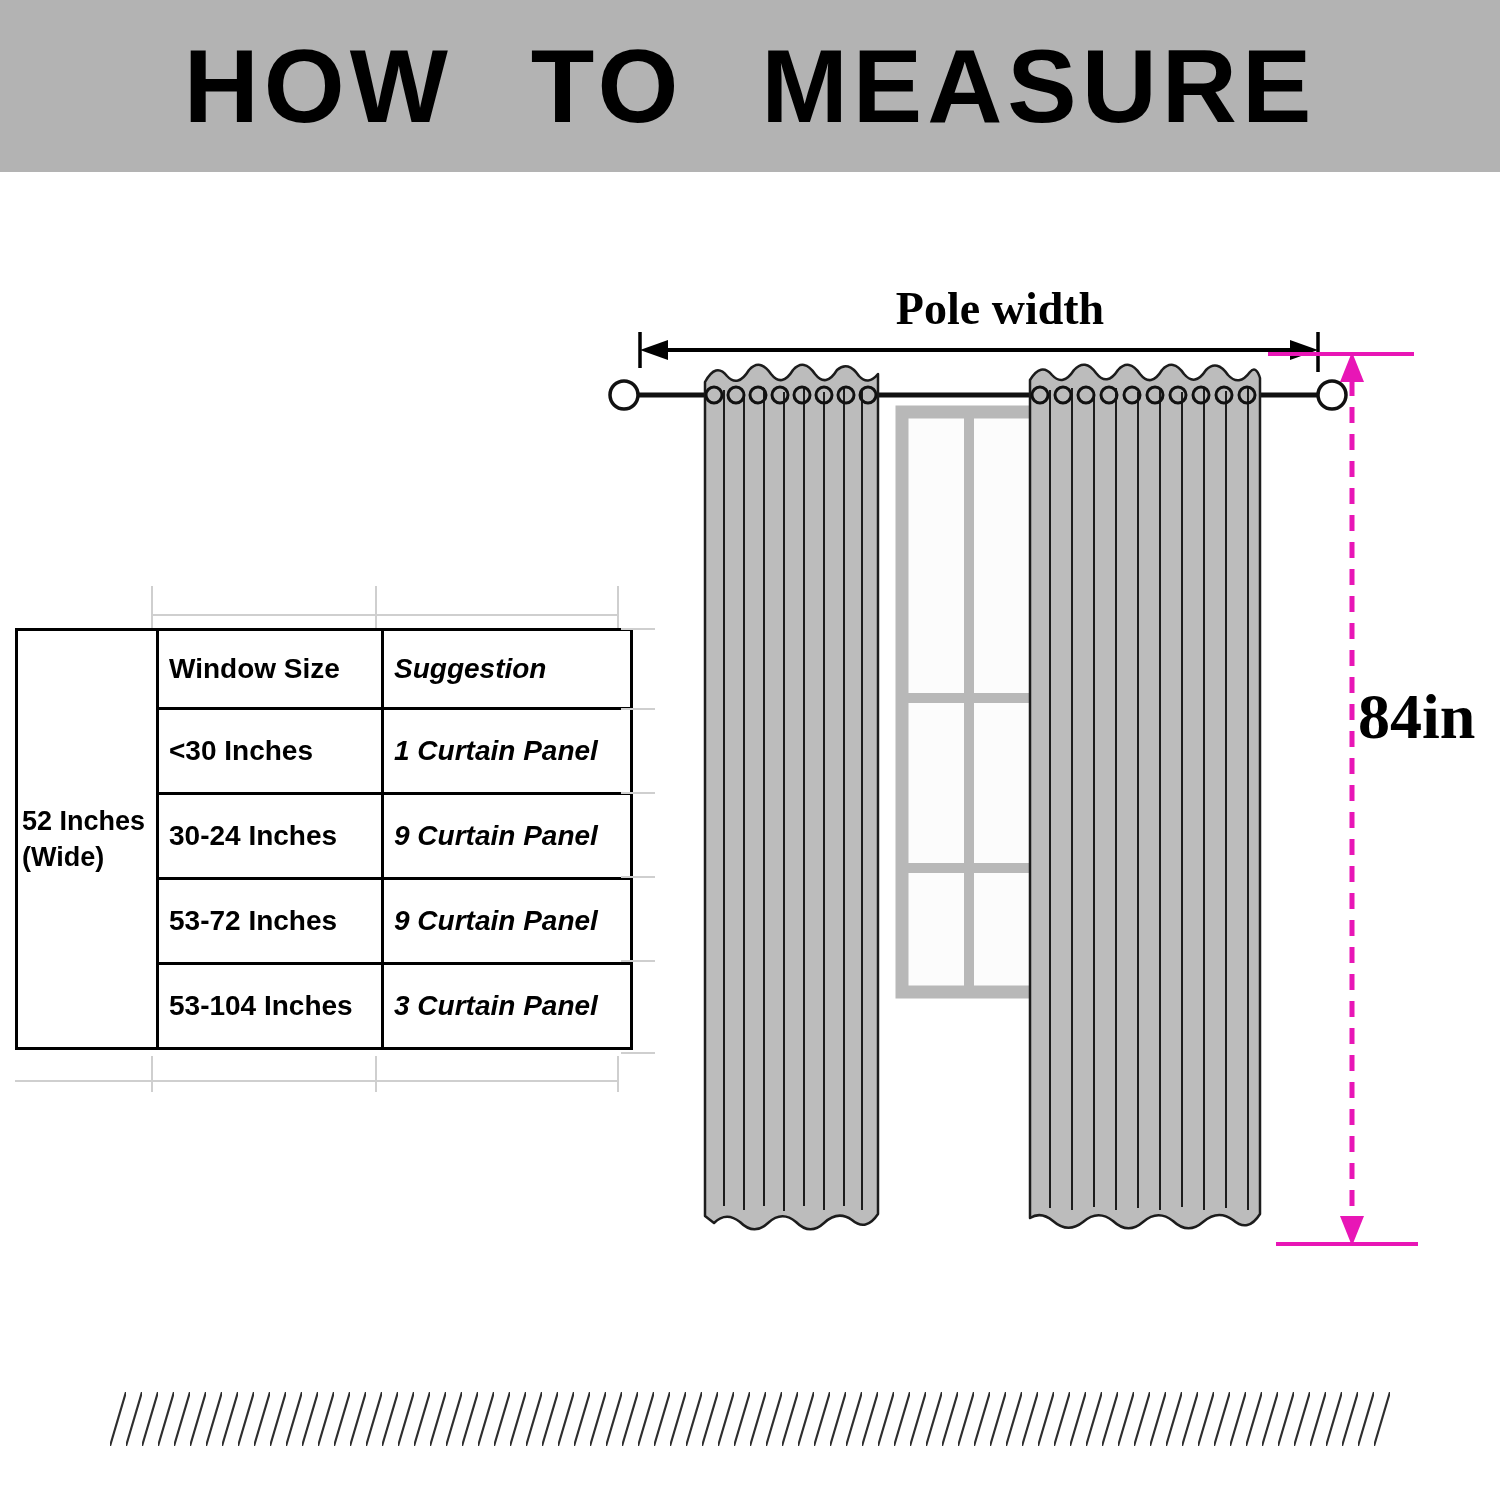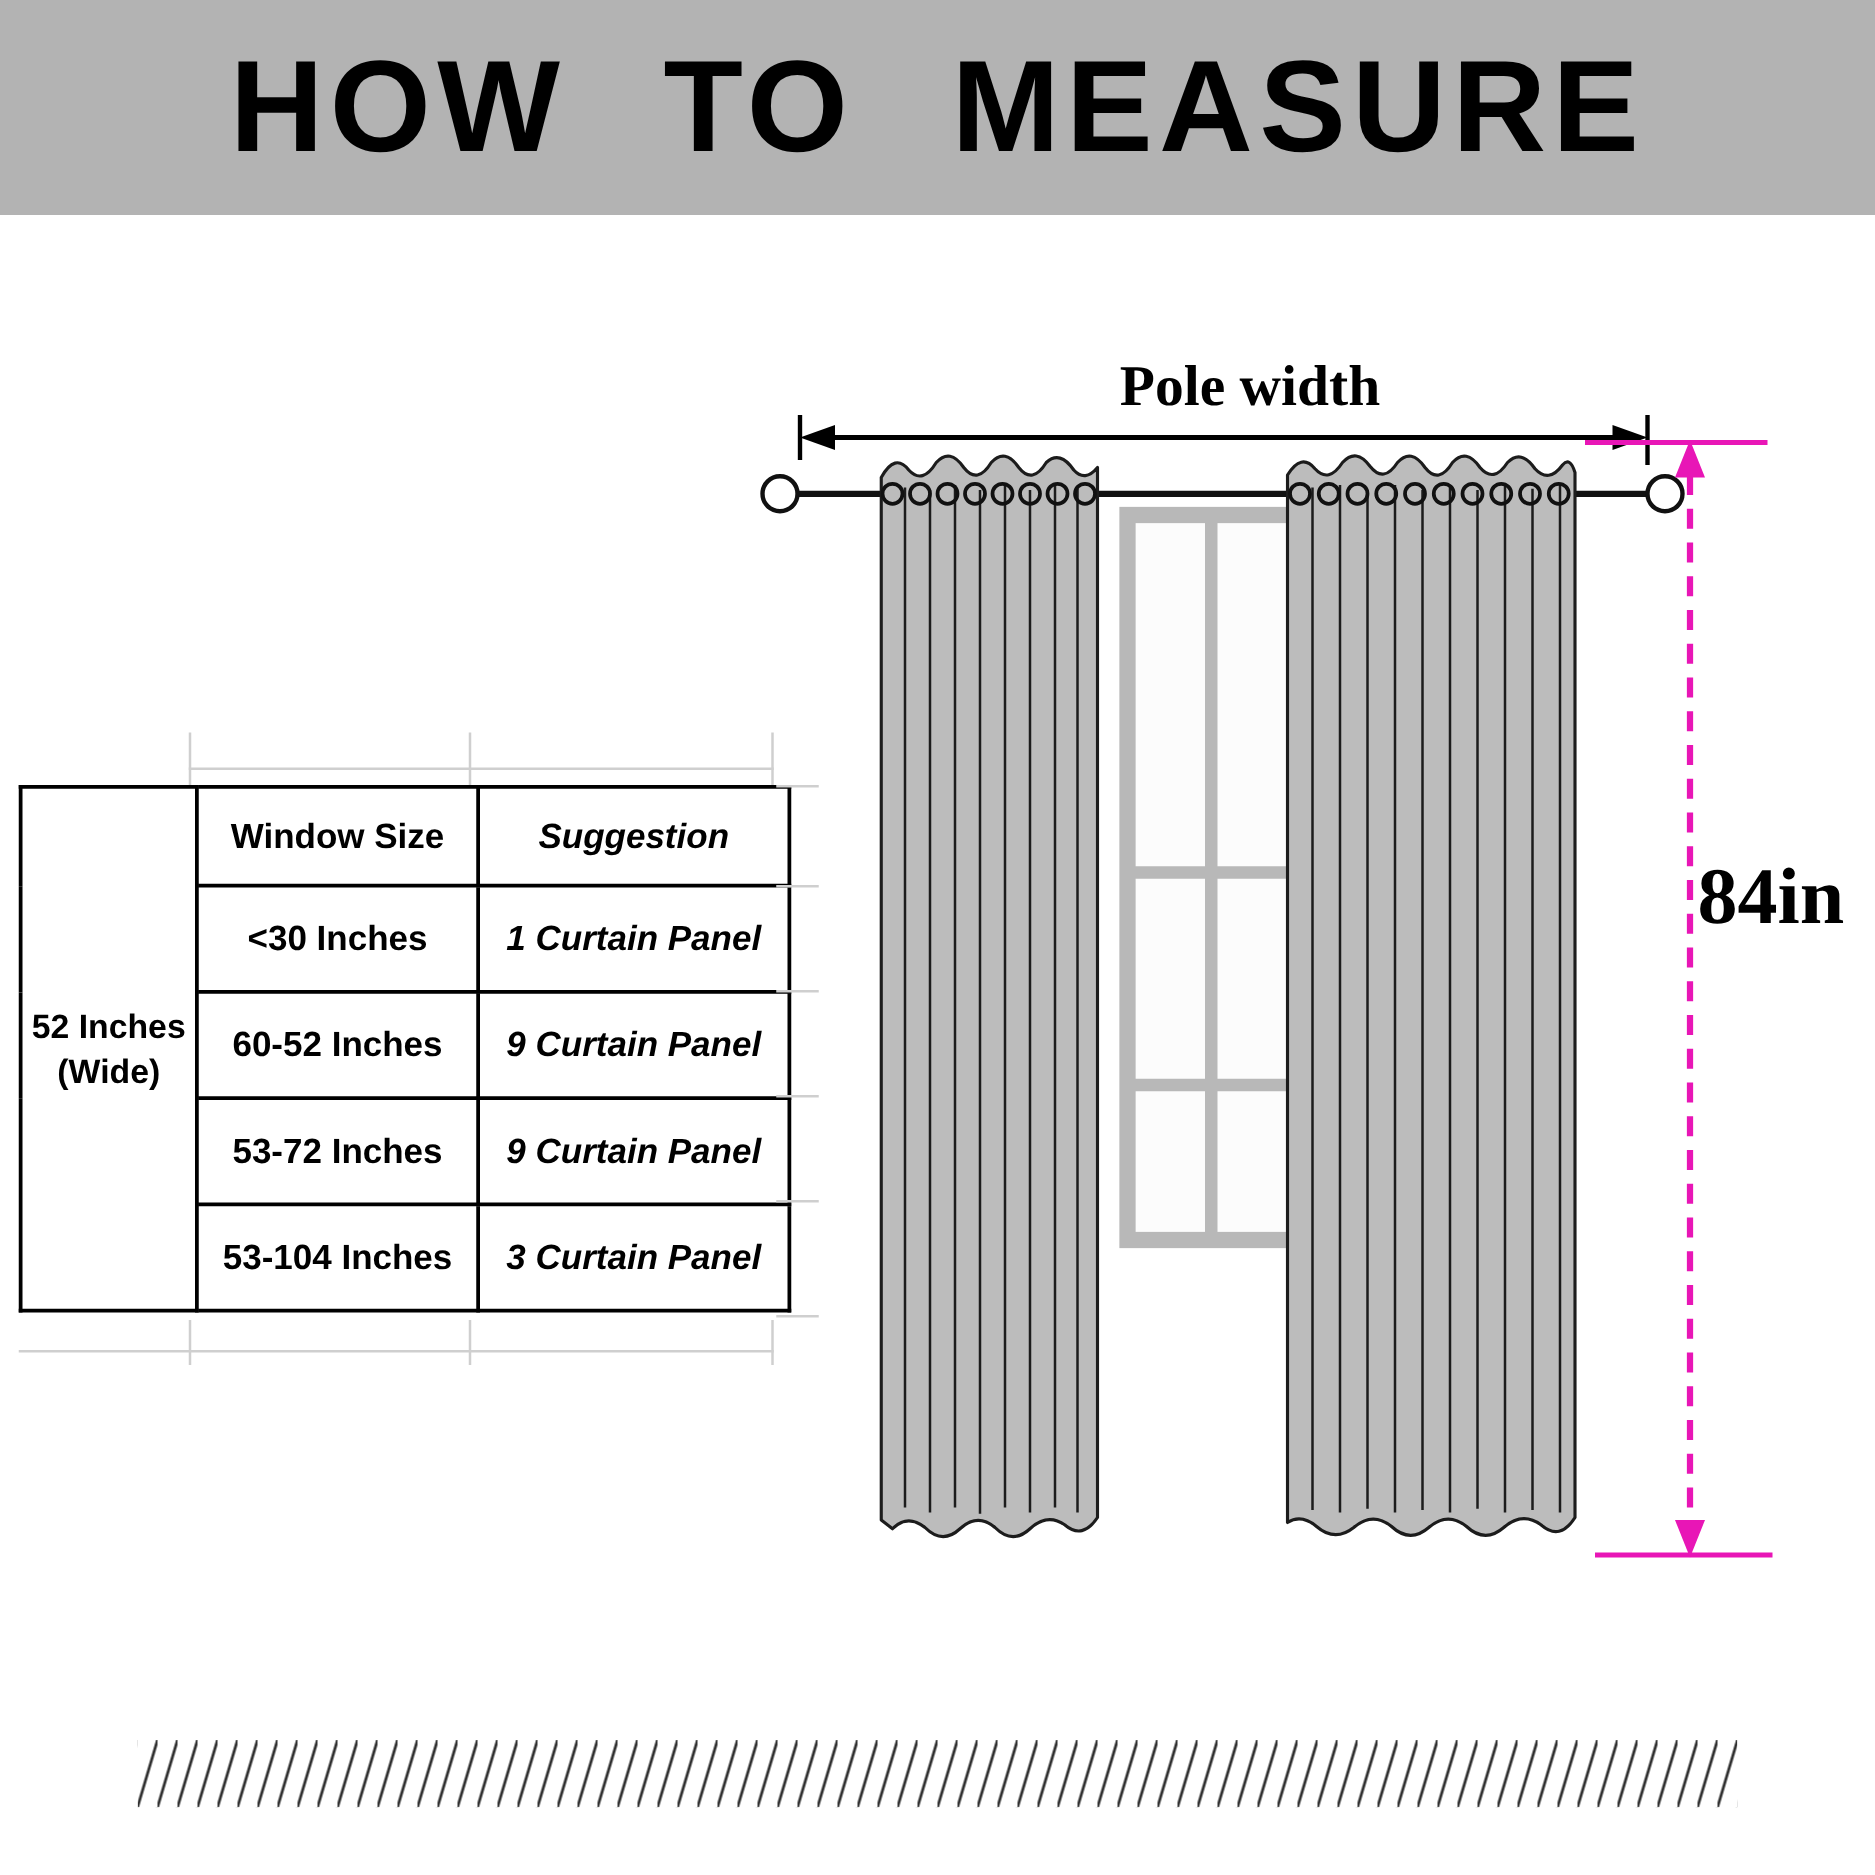--- a/index.html
+++ b/index.html
@@ -7,21 +7,21 @@
   .page{position:relative;width:1500px;height:1500px;overflow:hidden;background:#fff;}
 
   .header{position:absolute;left:0;top:0;width:1500px;height:172px;background:var(--header_bg,#b3b3b3);
           display:flex;align-items:center;justify-content:center;}
   .header h1{margin:0;font-size:104px;font-weight:800;letter-spacing:5px;word-spacing:44px;color:#000;
              font-family:"Liberation Sans",sans-serif;}
 
   .table-zone{position:absolute;left:15px;top:628px;}
   table.size-table{border-collapse:collapse;background:#fff;}
   .size-table td{border:3px solid #000;font-weight:bold;font-size:28px;color:#000;
-                 padding:0 10px;vertical-align:middle;font-family:"Liberation Sans",sans-serif;text-align:center;}
+                 padding:0 10px;vertical-align:middle;font-family:"Liberation Sans",sans-serif;}
   td.col-side{width:130px;padding:0 4px;font-size:27px;line-height:1.35;}
   td.col-size{width:202px;}
   td.col-sug{width:226px;font-style:italic;}
   tr.hdr td{height:76px;}
   tr.row td{height:82px;}
   .stub{position:absolute;background:#cfcfcf;}
 
   .diagram-svg{position:absolute;left:600px;top:270px;}
   .floor-svg{position:absolute;left:110px;top:1392px;}
 
@@ -68,21 +68,21 @@
           <tr class="hdr">
         <td class="col-side" rowspan="5">52 Inches (Wide)</td>
         <td class="col-size">Window Size</td>
         <td class="col-sug">Suggestion</td>
       </tr>
       <tr class="row">
         <td class="col-size">&lt;30 Inches</td>
         <td class="col-sug">1 Curtain Panel</td>
       </tr>
       <tr class="row">
-        <td class="col-size">60-52 Inches</td>
+        <td class="col-size">30-24 Inches</td>
         <td class="col-sug">9 Curtain Panel</td>
       </tr>
       <tr class="row">
         <td class="col-size">53-72 Inches</td>
         <td class="col-sug">9 Curtain Panel</td>
       </tr>
       <tr class="row">
         <td class="col-size">53-104 Inches</td>
         <td class="col-sug">3 Curtain Panel</td>
       </tr>

